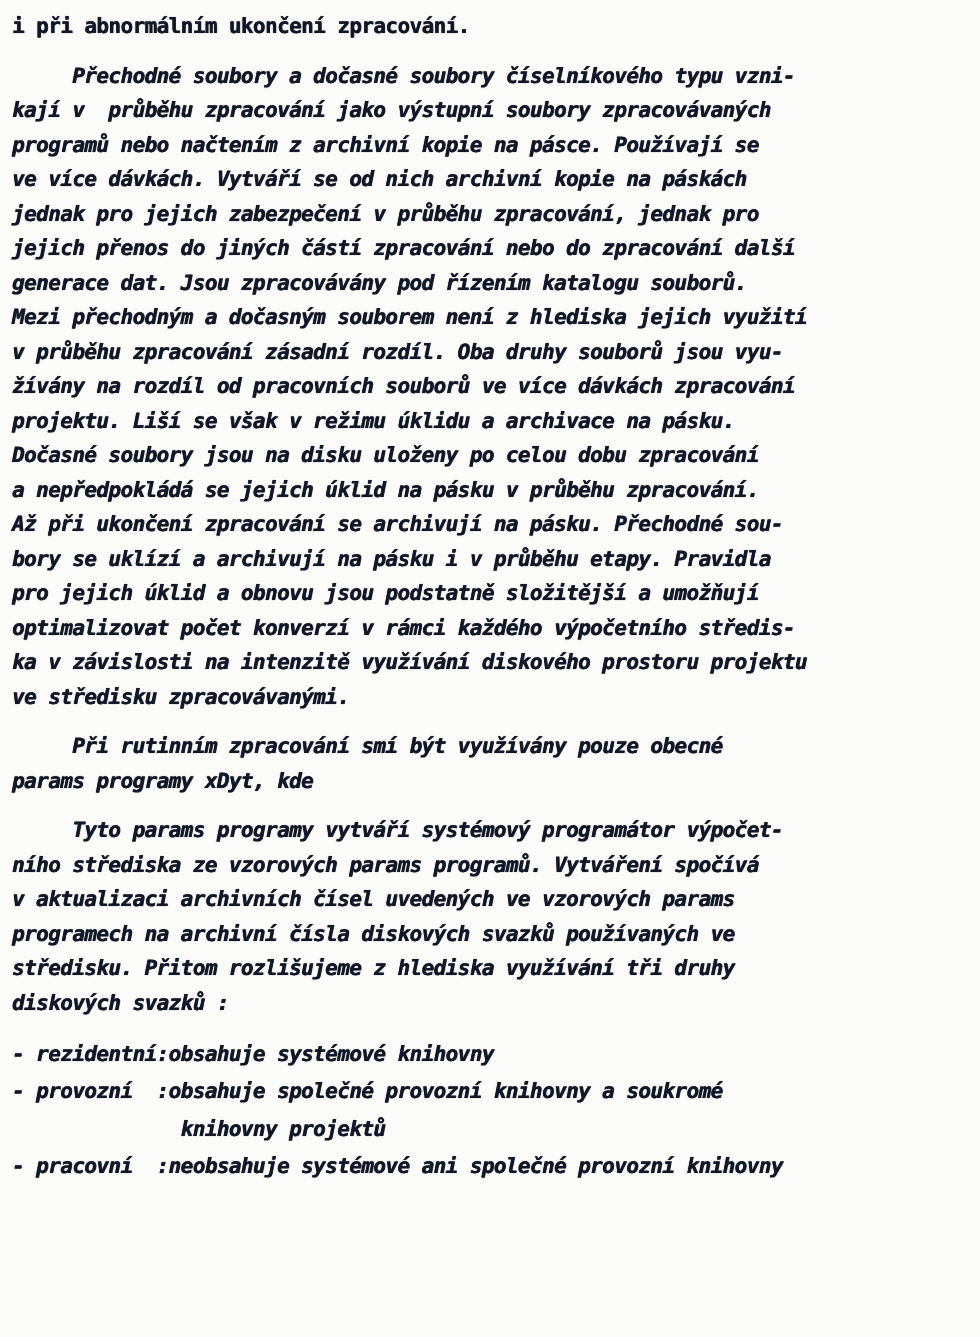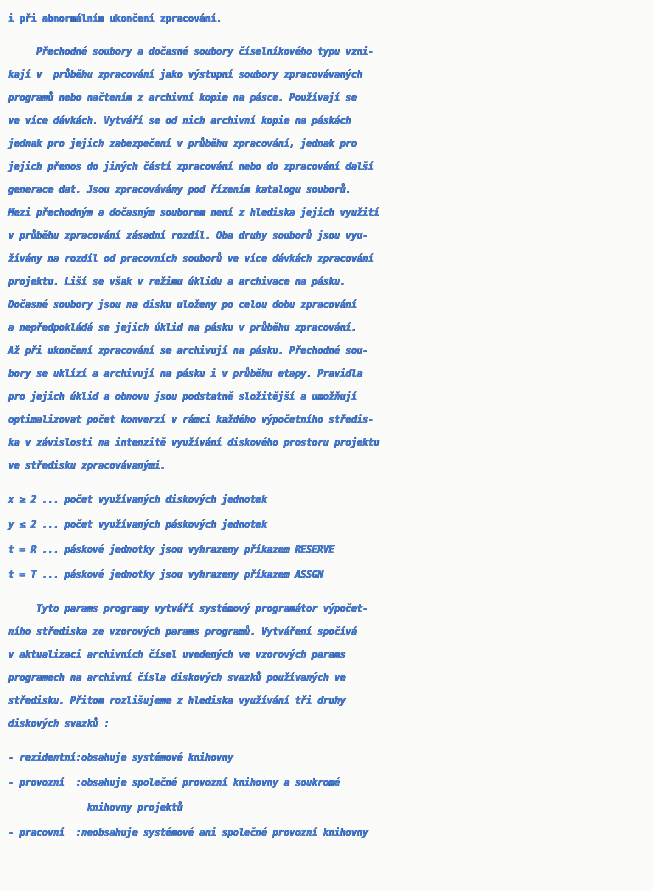--- a/index.html
+++ b/index.html
@@ -11,24 +11,24 @@
     height: 891px;
     background: #fbfbf9;
     overflow: hidden;
   }
   .page {
     box-sizing: border-box;
     width: 653px;
     height: 690px;
     padding: 7px 6px 6px 8px;
     font-family: "DejaVu Sans Mono", "Liberation Mono", monospace;
-    font-size: 10px;
+    font-size: 14px;
     font-weight: bold;
     line-height: 23px;
-    color: #3b82f6;
+    color: #0f172a;
     text-shadow: 0 0 0.6px #2a2a28, 0.3px 0.3px 0.4px #3a3a36;
     letter-spacing: -0.4px;
   }
   .block {
     white-space: pre-wrap;
     margin: 0;
   }
   .block + .block {
     margin-top: 10px;
     font-style: italic;
@@ -61,25 +61,23 @@
 projektu. Liší se však v režimu úklidu a archivace na pásku.
 Dočasné soubory jsou na disku uloženy po celou dobu zpracování
 a nepředpokládá se jejich úklid na pásku v průběhu zpracování.
 Až při ukončení zpracování se archivují na pásku. Přechodné sou-
 bory se uklízí a archivují na pásku i v průběhu etapy. Pravidla
 pro jejich úklid a obnovu jsou podstatně složitější a umožňují
 optimalizovat počet konverzí v rámci každého výpočetního středis-
 ka v závislosti na intenzitě využívání diskového prostoru projektu
 ve středisku zpracovávanými.</p>
 
+  <p class="block">     Při rutinním zpracování smí být využívány pouze obecné
+params programy xDyt, kde</p>
 
-  <p class="block params-block">x ≥ 2 ... počet využívaných diskových jednotek
-y ≤ 2 ... počet využívaných páskových jednotek
-t = R ... páskové jednotky jsou vyhrazeny příkazem RESERVE
-t = T ... páskové jednotky jsou vyhrazeny příkazem ASSGN</p>
 
   <p class="block">     Tyto params programy vytváří systémový programátor výpočet-
 ního střediska ze vzorových params programů. Vytváření spočívá
 v aktualizaci archivních čísel uvedených ve vzorových params
 programech na archivní čísla diskových svazků používaných ve
 středisku. Přitom rozlišujeme z hlediska využívání tři druhy
 diskových svazků :</p>
 
   <p class="block list-block">- rezidentní:obsahuje systémové knihovny
 - provozní  :obsahuje společné provozní knihovny a soukromé

